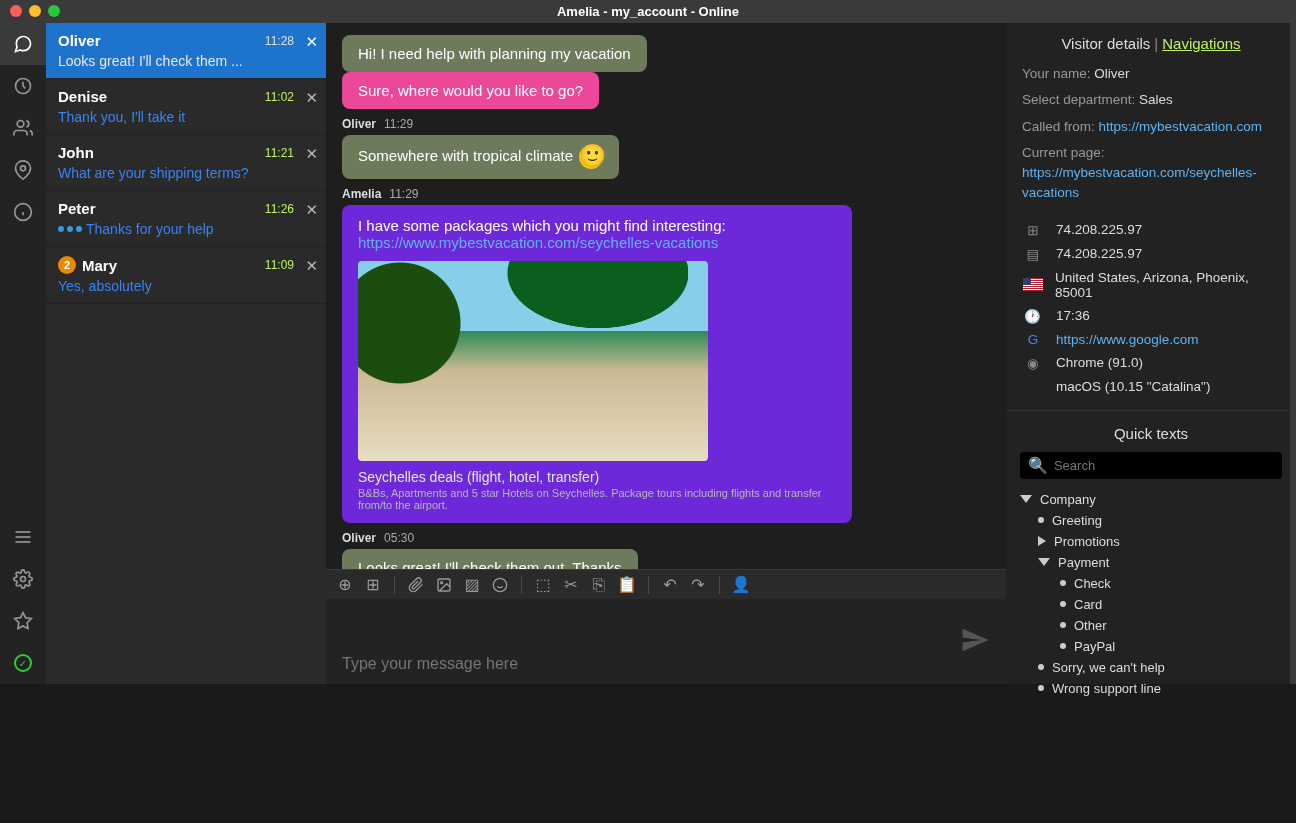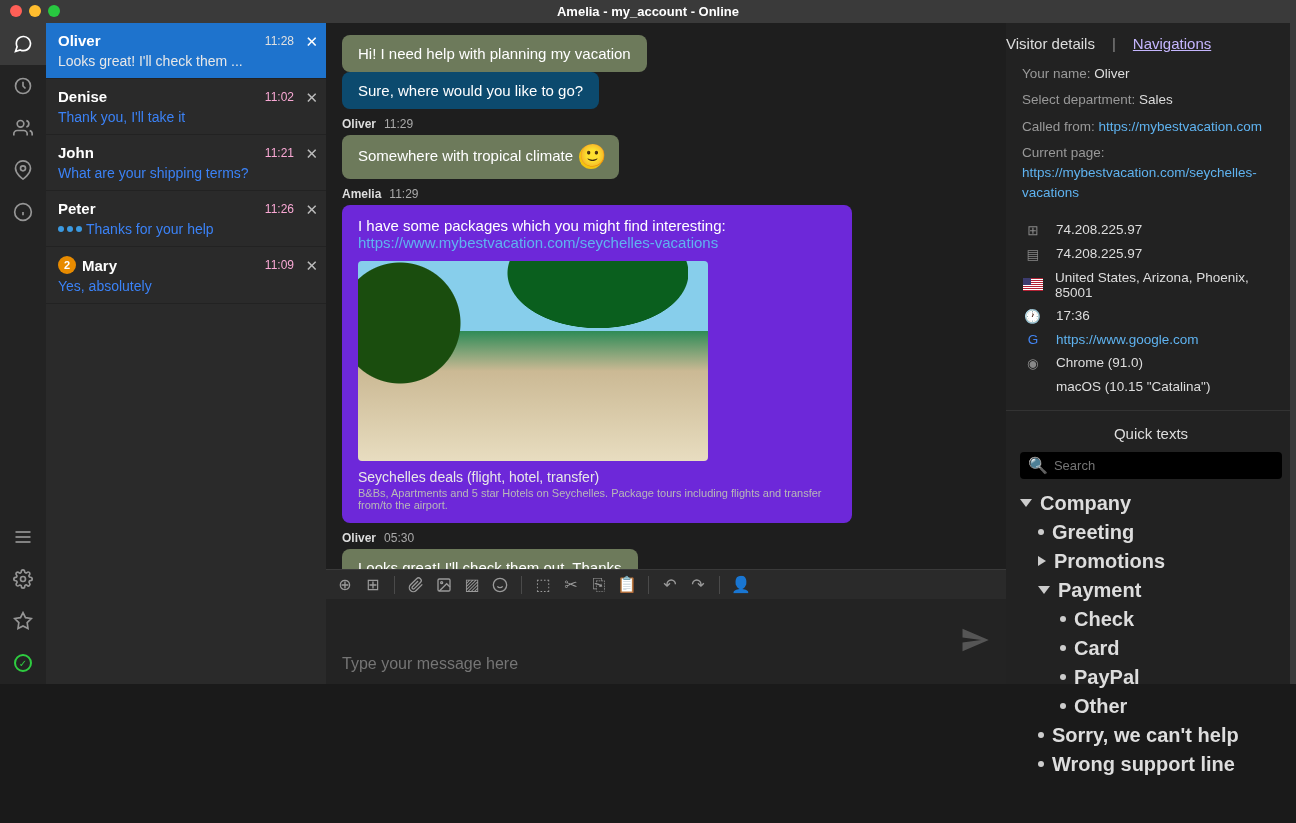--- a/index.html
+++ b/index.html
@@ -21,38 +21,38 @@
 .icon-group { display: flex; flex-direction: column; }
 .side-icon { width: 46px; height: 42px; display: flex; align-items: center; justify-content: center; color: #969696; cursor: pointer; }
 .side-icon.active { background: #3a3a3a; color: #fff; }
 
 
 .convlist { width: 280px; background: #2a2a2a; overflow-y: auto; }
 .conv { padding: 9px 12px; border-bottom: 1px solid #222; cursor: pointer; position: relative; }
 .conv.active { background: #1e73cd; }
 .conv-top { display: flex; align-items: center; justify-content: space-between; }
 .conv-name { font-weight: 600; font-size: 15px; color: #fff; display: flex; align-items: center; gap: 6px; }
-.conv-time { font-size: 12px; color: #f9a8d4; margin-right: 20px; }
+.conv-time { font-size: 12px; color: #bef264; margin-right: 20px; }
 .conv.active .conv-time { color: #e0e0e0; }
 .conv-close { position: absolute; right: 8px; top: 10px; color: #bbb; font-size: 15px; cursor: pointer; }
 .conv.active .conv-close { color: #fff; }
 .conv-preview { font-size: 14px; color: #3b82f6; margin-top: 4px; white-space: nowrap; overflow: hidden; text-overflow: ellipsis; display: flex; align-items: center; gap: 4px;}
 .conv.active .conv-preview { color: #e8e8e8; }
 .badge { display: inline-flex; width: 18px; height: 18px; border-radius: 50%; background: #e88b00; color: #fff; font-size: 11px; align-items: center; justify-content: center; font-weight: bold; }
 .typing-dots { display: inline-flex; gap: 3px; }
 .typing-dots span { width: 6px; height: 6px; background: #3b99e0; border-radius: 50%; }
 
 
 .chat { flex: 1; display: flex; flex-direction: column; background: #1e1e1e; }
 .messages { flex: 1; overflow-y: auto; padding: 12px 16px; }
 .msg-meta { font-size: 12px; color: #aaa; margin: 8px 0 4px 0; }
 .msg-meta .author { font-weight: 700; color: #ddd; margin-right: 8px; }
 .bubble { display: inline-block; max-width: 520px; padding: 10px 16px; border-radius: 8px; font-size: 15px; color: #fff; }
 .bubble.left { background: #6d7a5b; }
-.bubble.right { background: #0c4a6e; }
+.bubble.right { background: #ec4899; }
 .bubble.big { background: #6d28d9; padding: 12px 16px; }
 .bubble a { color: #5fb3f0; text-decoration: none; }
 .preview-img { width: 350px; height: 200px; border-radius: 4px; margin-top: 10px; background: linear-gradient(to bottom, #87ceeb 0%, #87ceeb 35%, #2e8b57 35%, #cbb994 55%, #e8ddc0 100%); position: relative; overflow: hidden; }
 .preview-img::before { content: ""; position: absolute; left: -30px; top: -10px; width: 180px; height: 180px; background: radial-gradient(circle at 40% 40%, #1a4d0e 0 60px, transparent 61px); }
 .preview-img::after { content: ""; position: absolute; right: 20px; top: -20px; width: 300px; height: 160px; background: radial-gradient(ellipse at 70% 20%, #0a5f1e 0 90px, transparent 91px); }
 .preview-title { font-size: 14px; font-weight: 500; color: #e8e8e8; margin-top: 8px; }
 .preview-desc { font-size: 11px; color: #b8b8b8; margin-top: 2px; }
 .smiley { display: inline-flex; width: 24px; height: 24px; background: #f1c40f; border-radius: 50%; vertical-align: middle; margin-left: 6px; position: relative; }
 .smiley::before { content: "🙂"; position: absolute; left: 0; top: -2px; font-size: 22px; }
 
@@ -60,34 +60,34 @@
 .msg-toolbar { height: 30px; background: #2a2a2a; display: flex; align-items: center; gap: 10px; padding: 0 10px; border-top: 1px solid #3a3a3a; }
 .tb-sep { width: 1px; height: 18px; background: #4a4a4a; margin: 0 2px; }
 .tb-icon { width: 18px; height: 18px; color: #9a9a9a; display: flex; align-items: center; justify-content: center; cursor: pointer; }
 .input-area { height: 85px; background: #232323; display: flex; align-items: center; padding: 0 16px; }
 .msg-input { flex: 1; background: transparent; border: none; color: #aaa; font-size: 16px; outline: none; margin-top: 44px; }
 .send-btn { color: #555; cursor: pointer; }
 
 
 .right-panel { width: 290px; background: #222; display: flex; flex-direction: column; position: relative; }
 .right-scroll { width: 6px; background: #3a3a3a; position: absolute; right: 0; top: 0; bottom: 0; display: flex; flex-direction: column; }
-.vd-head { display: flex; align-items: center; gap: 17px; padding: 12px 0; font-size: 15px; color: #ddd; }
+.vd-head { display: flex; align-items: center; justify-content: center; gap: 4px; padding: 12px 0; font-size: 15px; color: #ddd; }
 .vd-head .sep { color: #888; }
-.vd-head .navlink { color: #c4b5fd; text-decoration: underline; cursor: pointer; }
+.vd-head .navlink { color: #bef264; text-decoration: underline; cursor: pointer; }
 .vd-body { padding: 0 16px; font-size: 13.5px; }
 .vd-row { margin-bottom: 6px; color: #999; line-height: 1.5; }
 .vd-row .val { color: #ddd; }
 .vd-row a { color: #5fb3f0; text-decoration: none; }
 .vd-info { margin-top: 14px; }
 .vd-info-row { display: flex; align-items: center; gap: 12px; padding: 4px 0; font-size: 13.5px; color: #ddd; }
 .vd-info-row .ic { width: 22px; display: flex; justify-content: center; color: #888; }
 .qt-head { text-align: center; font-size: 15px; color: #ddd; padding: 14px 0 10px 0; border-top: 1px solid #333; margin-top: 12px; }
 .qt-search { margin: 0 14px 10px 14px; background: #000; border-radius: 4px; display: flex; align-items: center; padding: 4px 8px; gap: 6px; }
 .qt-search input { flex: 1; background: transparent; border: none; color: #ccc; font-size: 13px; outline: none; }
-.qt-tree { padding: 0 14px; font-size: 20px; font-weight: bold; }
+.qt-tree { padding: 0 14px; font-size: 13px; }
 .qt-node { display: flex; align-items: center; gap: 8px; padding: 3px 0; color: #ddd; cursor: pointer; }
 .qt-node.l1 { margin-left: 18px; }
 .qt-node.l2 { margin-left: 40px; }
 .tri { width: 0; height: 0; border-left: 6px solid transparent; border-right: 6px solid transparent; border-top: 8px solid #ccc; }
 .tri-right { width: 0; height: 0; border-top: 5px solid transparent; border-bottom: 5px solid transparent; border-left: 8px solid #ccc; }
 .bullet { width: 6px; height: 6px; border-radius: 50%; background: #ccc; }
 
 .status-dot { width: 18px; height: 18px; border-radius: 50%; border: 2px solid #2ecc40; display: flex; align-items: center; justify-content: center; }
 .status-dot::after { content: "✓"; font-size: 10px; color: #2ecc40; }
 .flag-us { width: 20px; height: 13px; background: linear-gradient(to bottom, #b22234 0%, #b22234 50%, #fff 50%, #fff 100%); background-size: 100% 2px; position: relative; }
@@ -376,26 +376,26 @@
       <div class="qt-node l2">
           <span class="bullet"></span>
           <span>Check</span>
         </div>
       <div class="qt-node l2">
           <span class="bullet"></span>
           <span>Card</span>
         </div>
       <div class="qt-node l2">
           <span class="bullet"></span>
+          <span>Other</span>
+        </div>
+      <div class="qt-node l2">
+          <span class="bullet"></span>
           <span>PayPal</span>
         </div>
-      <div class="qt-node l2">
-          <span class="bullet"></span>
-          <span>Other</span>
-        </div>
       <div class="qt-node l1">
           <span class="bullet"></span>
           <span>Sorry, we can't help</span>
         </div>
       <div class="qt-node l1">
           <span class="bullet"></span>
           <span>Wrong support line</span>
         </div>
     </div>
     <div class="right-scroll"></div>

